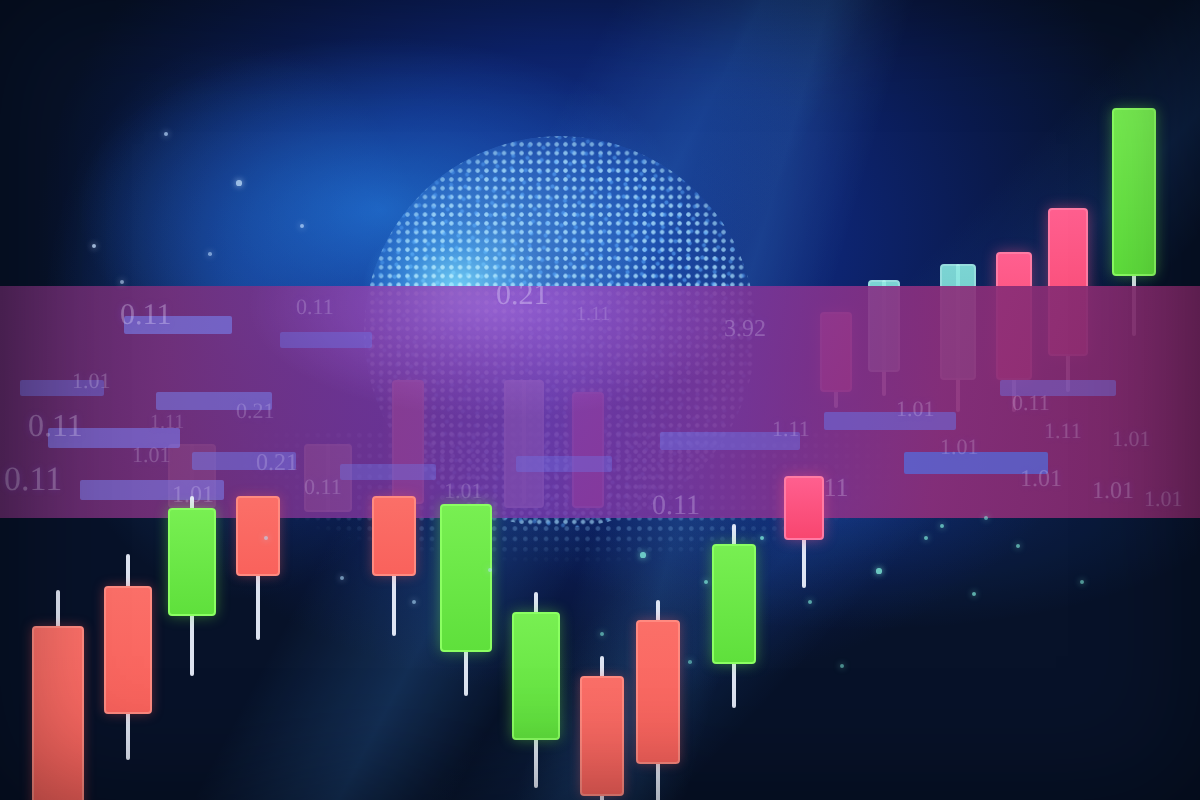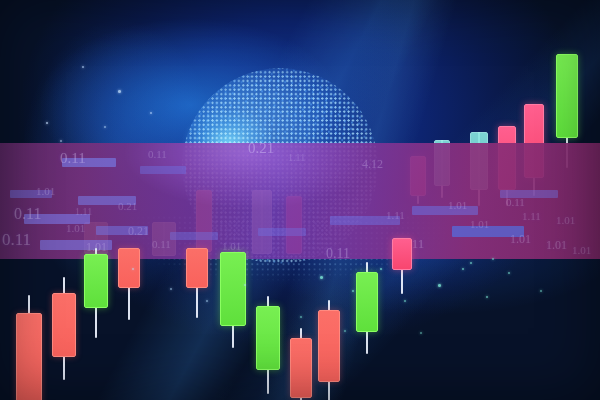--- a/index.html
+++ b/index.html
@@ -211,21 +211,21 @@
         <span class="num" style="left: 14px; top: 62px; font-size: 16px; opacity: 0.55;">0.11</span>
         <span class="num" style="left: 2px; top: 87px; font-size: 17px; opacity: 0.55;">0.11</span>
         <span class="num" style="left: 66px; top: 79px; font-size: 11px; opacity: 0.4;">1.01</span>
         <span class="num" style="left: 86px; top: 97px; font-size: 12px; opacity: 0.42;">1.01</span>
         <span class="num" style="left: 118px; top: 57px; font-size: 11px; opacity: 0.38;">0.21</span>
         <span class="num" style="left: 75px; top: 63px; font-size: 10px; opacity: 0.35;">1.11</span>
         <span class="num" style="left: 152px; top: 95px; font-size: 11px; opacity: 0.38;">0.11</span>
         <span class="num" style="left: 148px; top: 5px; font-size: 11px; opacity: 0.4;">0.11</span>
         <span class="num" style="left: 248px; top: -3px; font-size: 15px; opacity: 0.65;">0.21</span>
         <span class="num" style="left: 128px; top: 81px; font-size: 12px; opacity: 0.4;">0.21</span>
-        <span class="num" style="left: 362px; top: 14px; font-size: 12px; opacity: 0.45;">4.12</span>
+        <span class="num" style="left: 362px; top: 14px; font-size: 12px; opacity: 0.45;">3.92</span>
         <span class="num" style="left: 378px; top: -11px; font-size: 11px; opacity: 0.4;">1.11</span>
         <span class="num" style="left: 386px; top: 66px; font-size: 11px; opacity: 0.4;">1.11</span>
         <span class="num" style="left: 448px; top: 56px; font-size: 11px; opacity: 0.42;">1.01</span>
         <span class="num" style="left: 470px; top: 75px; font-size: 11px; opacity: 0.38;">1.01</span>
         <span class="num" style="left: 506px; top: 53px; font-size: 11px; opacity: 0.4;">0.11</span>
         <span class="num" style="left: 522px; top: 67px; font-size: 11px; opacity: 0.36;">1.11</span>
         <span class="num" style="left: 510px; top: 89px; font-size: 12px; opacity: 0.42;">1.01</span>
         <span class="num" style="left: 556px; top: 71px; font-size: 11px; opacity: 0.36;">1.01</span>
         <span class="num" style="left: 402px; top: 93px; font-size: 13px; opacity: 0.48;">0.11</span>
         <span class="num" style="left: 546px; top: 95px; font-size: 12px; opacity: 0.42;">1.01</span>

